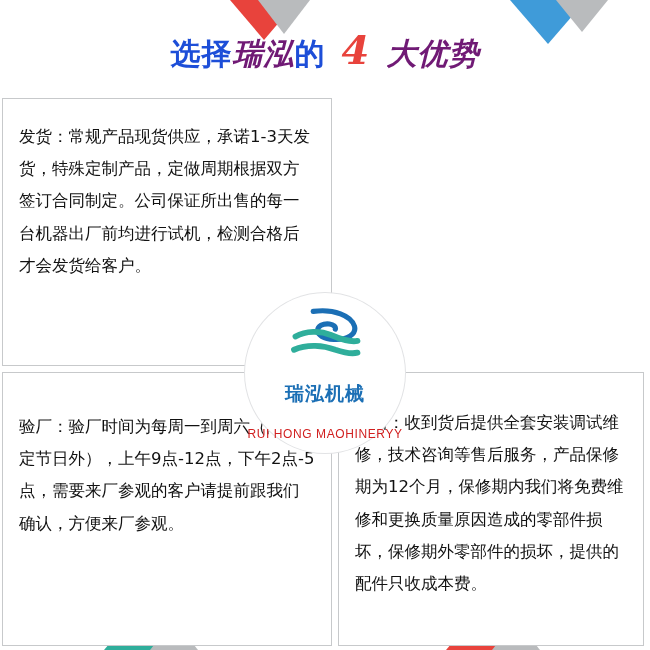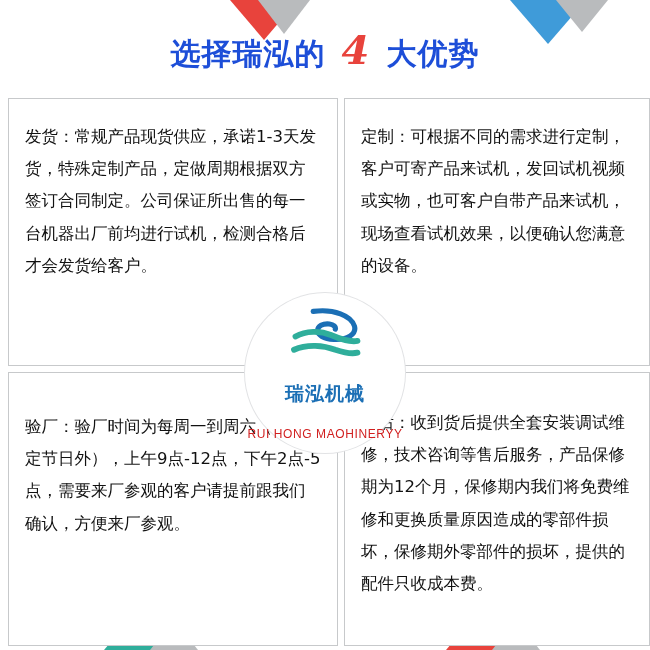--- a/index.html
+++ b/index.html
@@ -83,34 +83,34 @@
     top: 26px;
     left: 0;
     width: 650px;
     text-align: center;
     white-space: nowrap;
     font-weight: bold;
     font-size: 30px;
     letter-spacing: 1px;
   }
   .heading .h-black { color: #1d4ed8; }
-  .heading .h-red   { color: #1d4ed8; }
+  .heading .h-red   { color: #701a75; font-style: italic; }
   .heading .h-num {
     color: #e8433c;
     font-size: 40px;
     font-style: italic;
     padding: 0 16px;
     font-family: "DejaVu Serif", "Liberation Serif", serif;
   }
 
   
   .boxes {
     position: absolute;
     top: 98px;
-    left: 8px;
+    left: 2px;
     width: 642px;
     height: 548px;
   }
   .box {
     position: absolute;
     border: 1px solid #c7c9cb;
     box-sizing: border-box;
     background: #ffffff;
   }
   #box-tl { left: 0;     top: 0;     width: 330px; height: 268px; }
@@ -183,23 +183,20 @@
   <div class="heading">
     <span class="h-black">选择</span><span class="h-red">瑞泓</span><span class="h-black">的</span><span class="h-num">4</span><span class="h-red">大优势</span>
   </div>
 
   <div class="boxes">
 
     <div class="box" id="box-tl">
       <div class="box-text">发货：常规产品现货供应，承诺1-3天发货，特殊定制产品，定做周期根据双方签订合同制定。公司保证所出售的每一台机器出厂前均进行试机，检测合格后才会发货给客户。</div>
     </div>
 
-    <div class="box" id="box-tr">
-      <div class="box-text">定制：可根据不同的需求进行定制，客户可寄产品来试机，发回试机视频或实物，也可客户自带产品来试机，现场查看试机效果，以便确认您满意的设备。</div>
-    </div>
 
     <div class="box" id="box-bl">
       <div class="box-text">验厂：验厂时间为每周一到周六（除法定节日外），上午9点-12点，下午2点-5点，需要来厂参观的客户请提前跟我们确认，方便来厂参观。</div>
     </div>
 
     <div class="box" id="box-br">
       <div class="box-text">售后：收到货后提供全套安装调试维修，技术咨询等售后服务，产品保修期为12个月，保修期内我们将免费维修和更换质量原因造成的零部件损坏，保修期外零部件的损坏，提供的配件只收成本费。</div>
     </div>
 
   </div>

